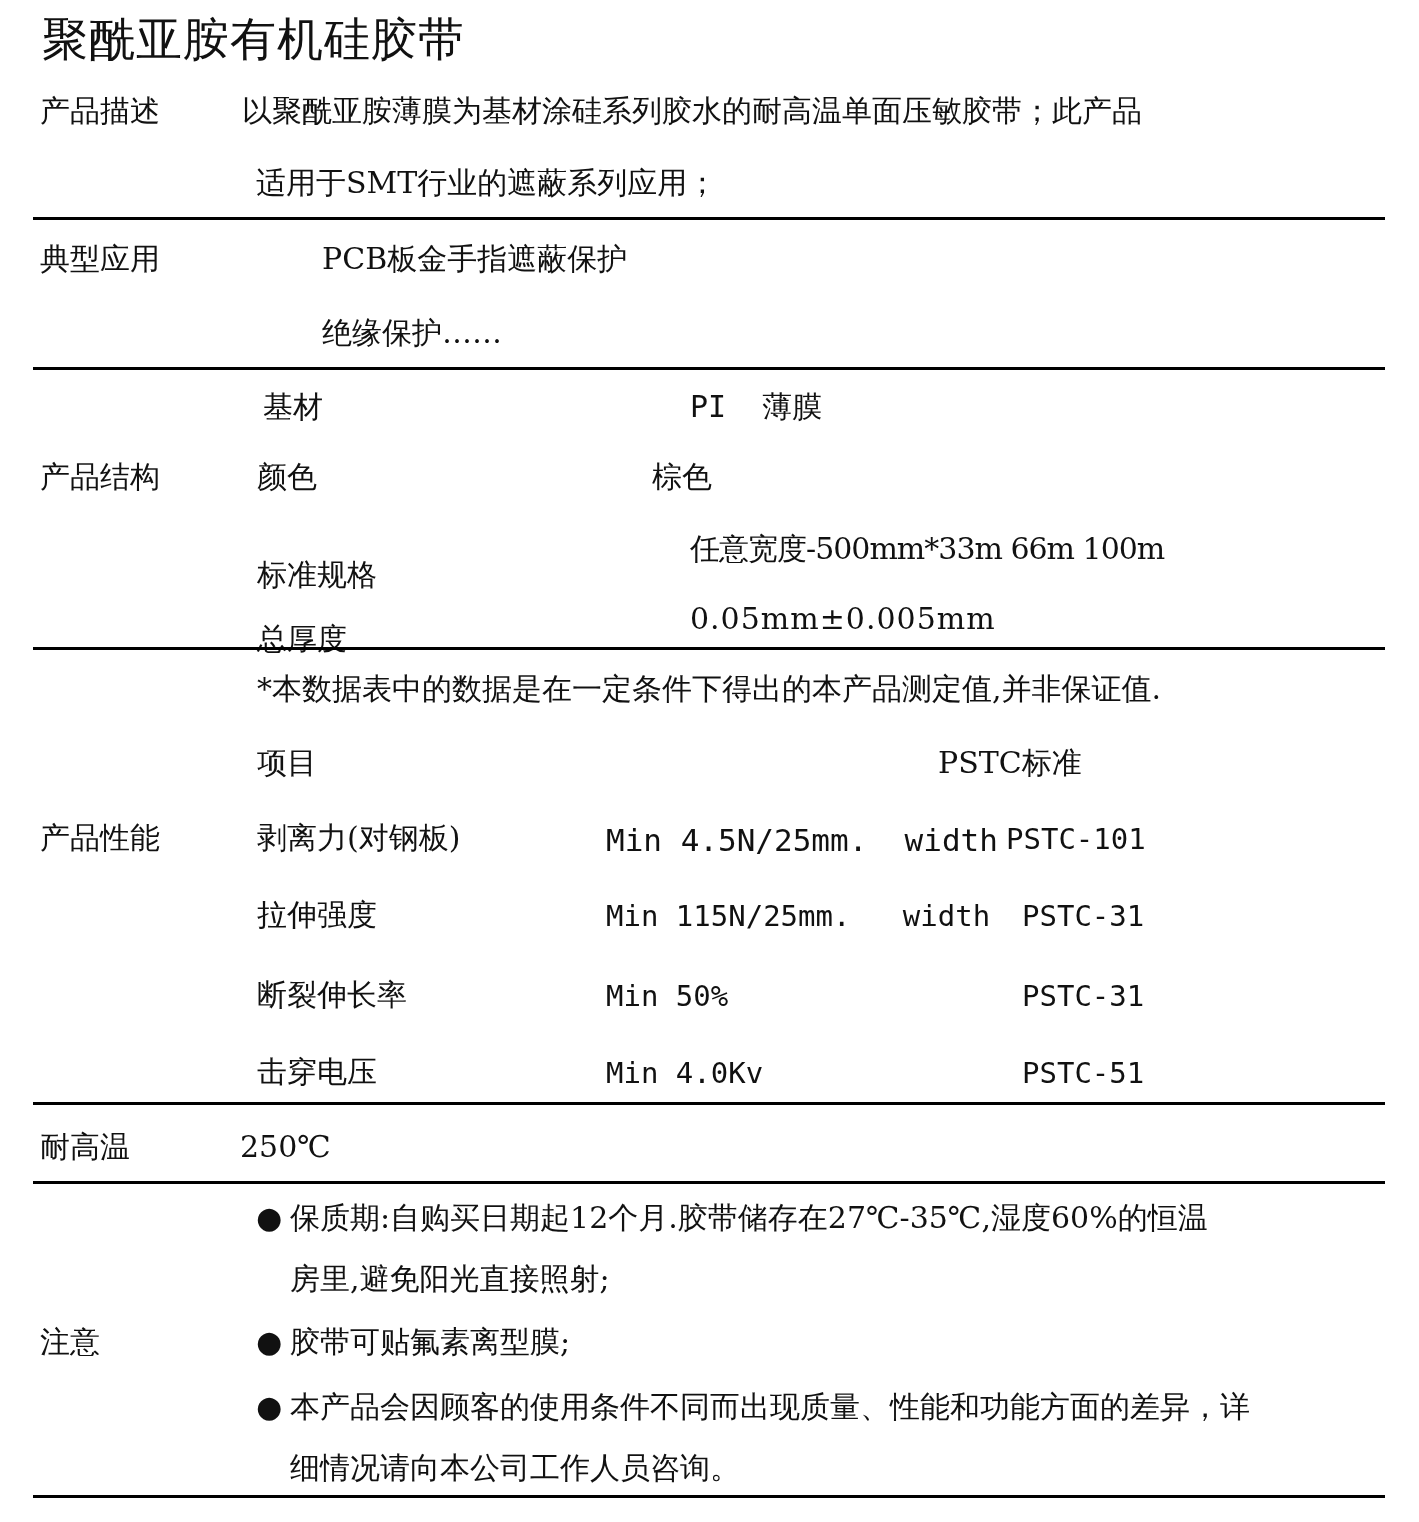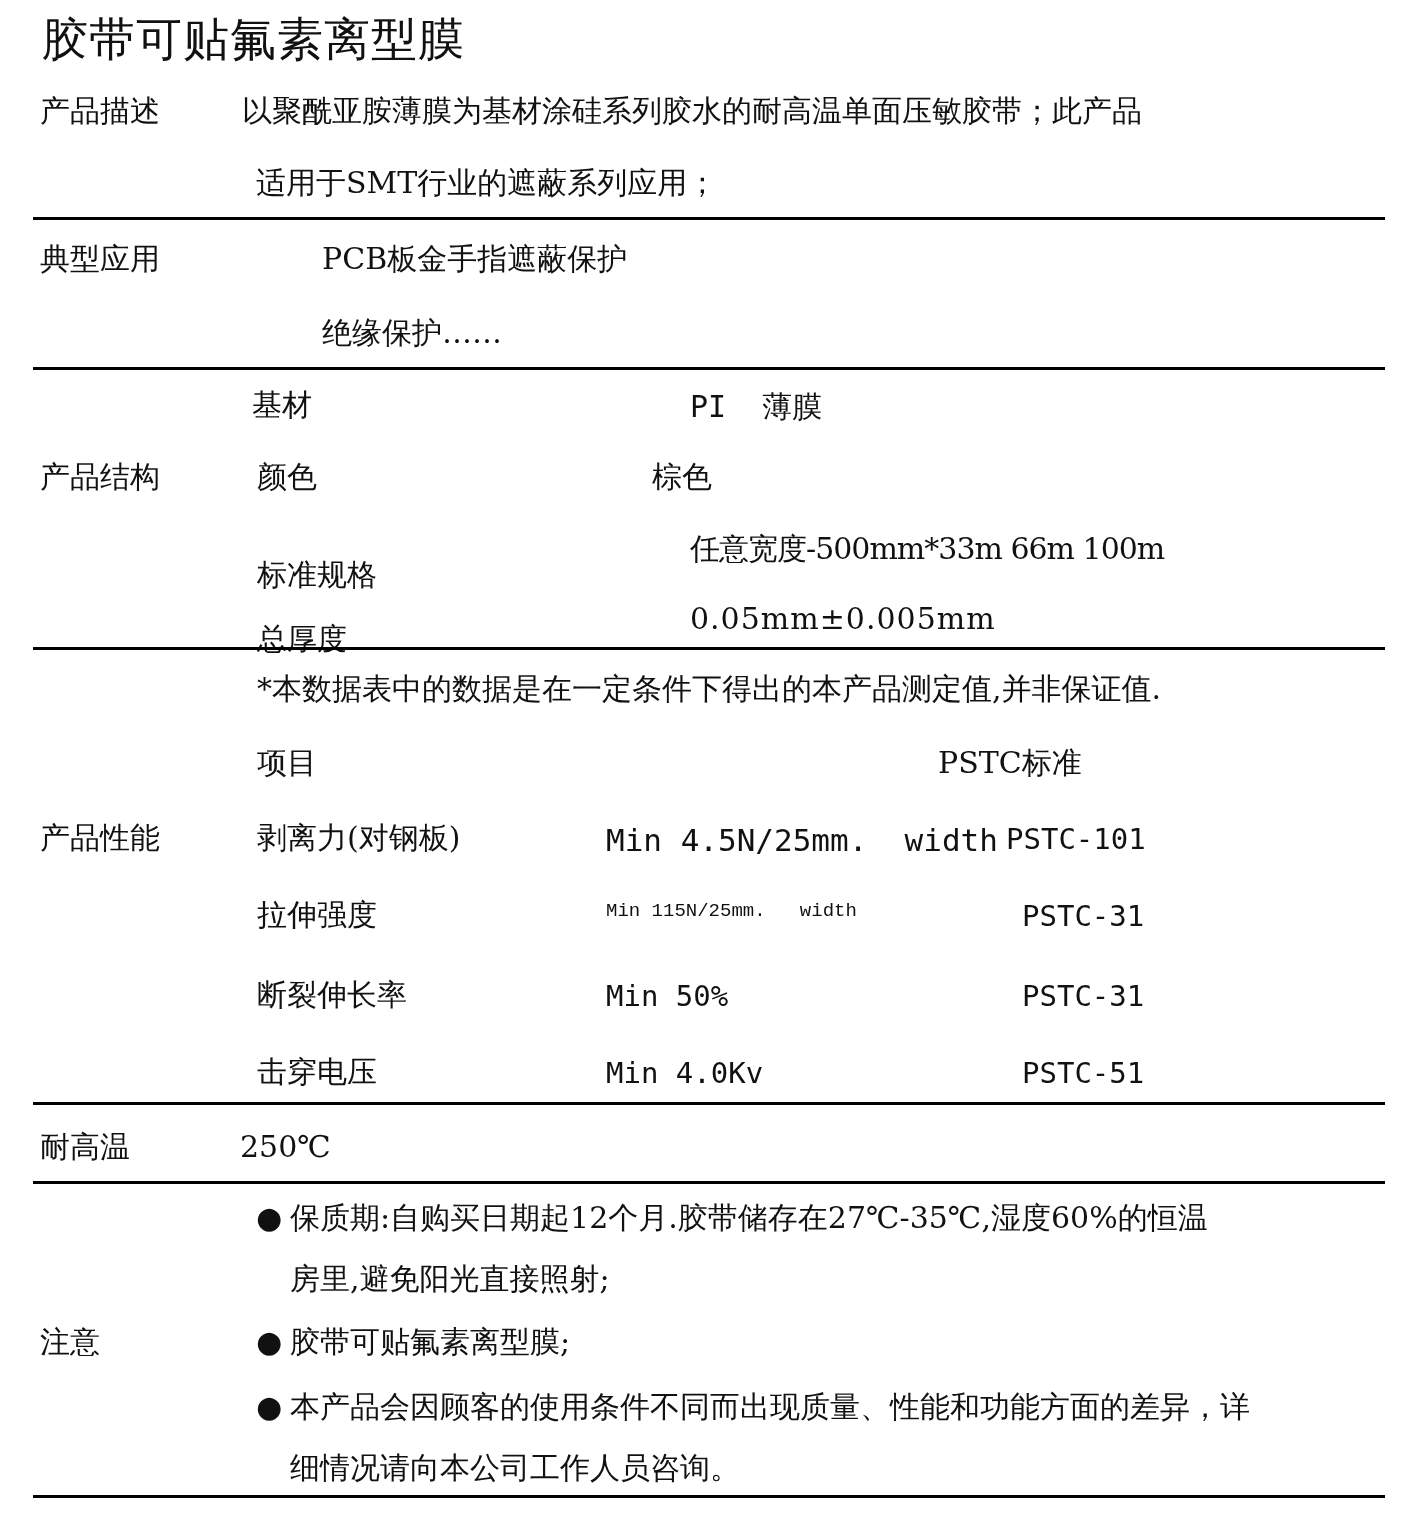--- a/index.html
+++ b/index.html
@@ -24,35 +24,35 @@
     left: 33px;
     width: 1352px;
     height: 3px;
     background: #000000;
   }
   .bullet { font-size: 30px; }
 </style>
 </head>
 <body>
 
-<div class="abs title">胶带可贴氟素离型膜</div>
+<div class="abs title">聚酰亚胺有机硅胶带</div>
 
 <div class="abs t" style="left:40px; top:96px;">产品描述</div>
 <div class="abs t" style="left:242px; top:96px;">以聚酰亚胺薄膜为基材涂硅系列胶水的耐高温单面压敏胶带；此产品</div>
 <div class="abs t" style="left:256px; top:168px;">适用于SMT行业的遮蔽系列应用；</div>
 <div class="rule" style="top:217px;"></div>
 
 <div class="abs t" style="left:40px; top:244px;">典型应用</div>
 <div class="abs t" style="left:322px; top:244px;">PCB板金手指遮蔽保护</div>
 <div class="abs t" style="left:322px; top:318px;">绝缘保护……</div>
 <div class="rule" style="top:367px;"></div>
 
 <div class="abs t" style="left:40px; top:462px;">产品结构</div>
 
-<div class="abs t" style="left:252px; top:392px;font-family:Liberation Mono, monospace;">基材</div>
+<div class="abs t" style="left:263px; top:392px;">基材</div>
 <div class="abs t mono" style="left:690px; top:392px; white-space:pre;">PI  薄膜</div>
 
 <div class="abs t" style="left:257px; top:462px;">颜色</div>
 <div class="abs t" style="left:652px; top:462px;">棕色</div>
 
 <div class="abs t" style="left:257px; top:560px;text-align:center;">标准规格</div>
 <div class="abs t" style="left:690px; top:534px; letter-spacing:-1px;">任意宽度-500mm*33m 66m 100m</div>
 
 <div class="abs t" style="left:257px; top:604px;margin-top:20px;">总厚度</div>
 <div class="abs t" style="left:690px; top:604px; letter-spacing:1px;">0.05mm±0.005mm</div>
@@ -61,21 +61,21 @@
 <div class="abs t" style="left:40px; top:823px;">产品性能</div>
 <div class="abs t" style="left:257px; top:674px;text-align:center;">*本数据表中的数据是在一定条件下得出的本产品测定值,并非保证值.</div>
 <div class="abs t" style="left:257px; top:748px;">项目</div>
 <div class="abs t" style="left:938px; top:748px;">PSTC标准</div>
 
 <div class="abs t" style="left:257px; top:823px;">剥离力(对钢板)</div>
 <div class="abs t mono" style="left:606px; top:825px; white-space:pre; font-size:31px;">Min 4.5N/25mm.  width</div>
 <div class="abs t mono" style="left:1006px; top:825px; font-size:29px;">PSTC-101</div>
 
 <div class="abs t" style="left:257px; top:900px;">拉伸强度</div>
-<div class="abs t mono" style="left:606px; top:902px; white-space:pre; font-size:19px;font-family:Liberation Mono, monospace;">Min 115N/25mm.   width</div>
+<div class="abs t mono" style="left:606px; top:902px; white-space:pre; font-size:29px;">Min 115N/25mm.   width</div>
 <div class="abs t mono" style="left:1022px; top:902px; font-size:29px;">PSTC-31</div>
 
 <div class="abs t" style="left:257px; top:980px;">断裂伸长率</div>
 <div class="abs t mono" style="left:606px; top:982px; white-space:pre; font-size:29px;">Min 50%</div>
 <div class="abs t mono" style="left:1022px; top:982px; font-size:29px;">PSTC-31</div>
 
 <div class="abs t" style="left:257px; top:1057px;">击穿电压</div>
 <div class="abs t mono" style="left:606px; top:1059px; white-space:pre; font-size:29px;">Min 4.0Kv</div>
 <div class="abs t mono" style="left:1022px; top:1059px; font-size:29px;">PSTC-51</div>
 <div class="rule" style="top:1102px;"></div>

